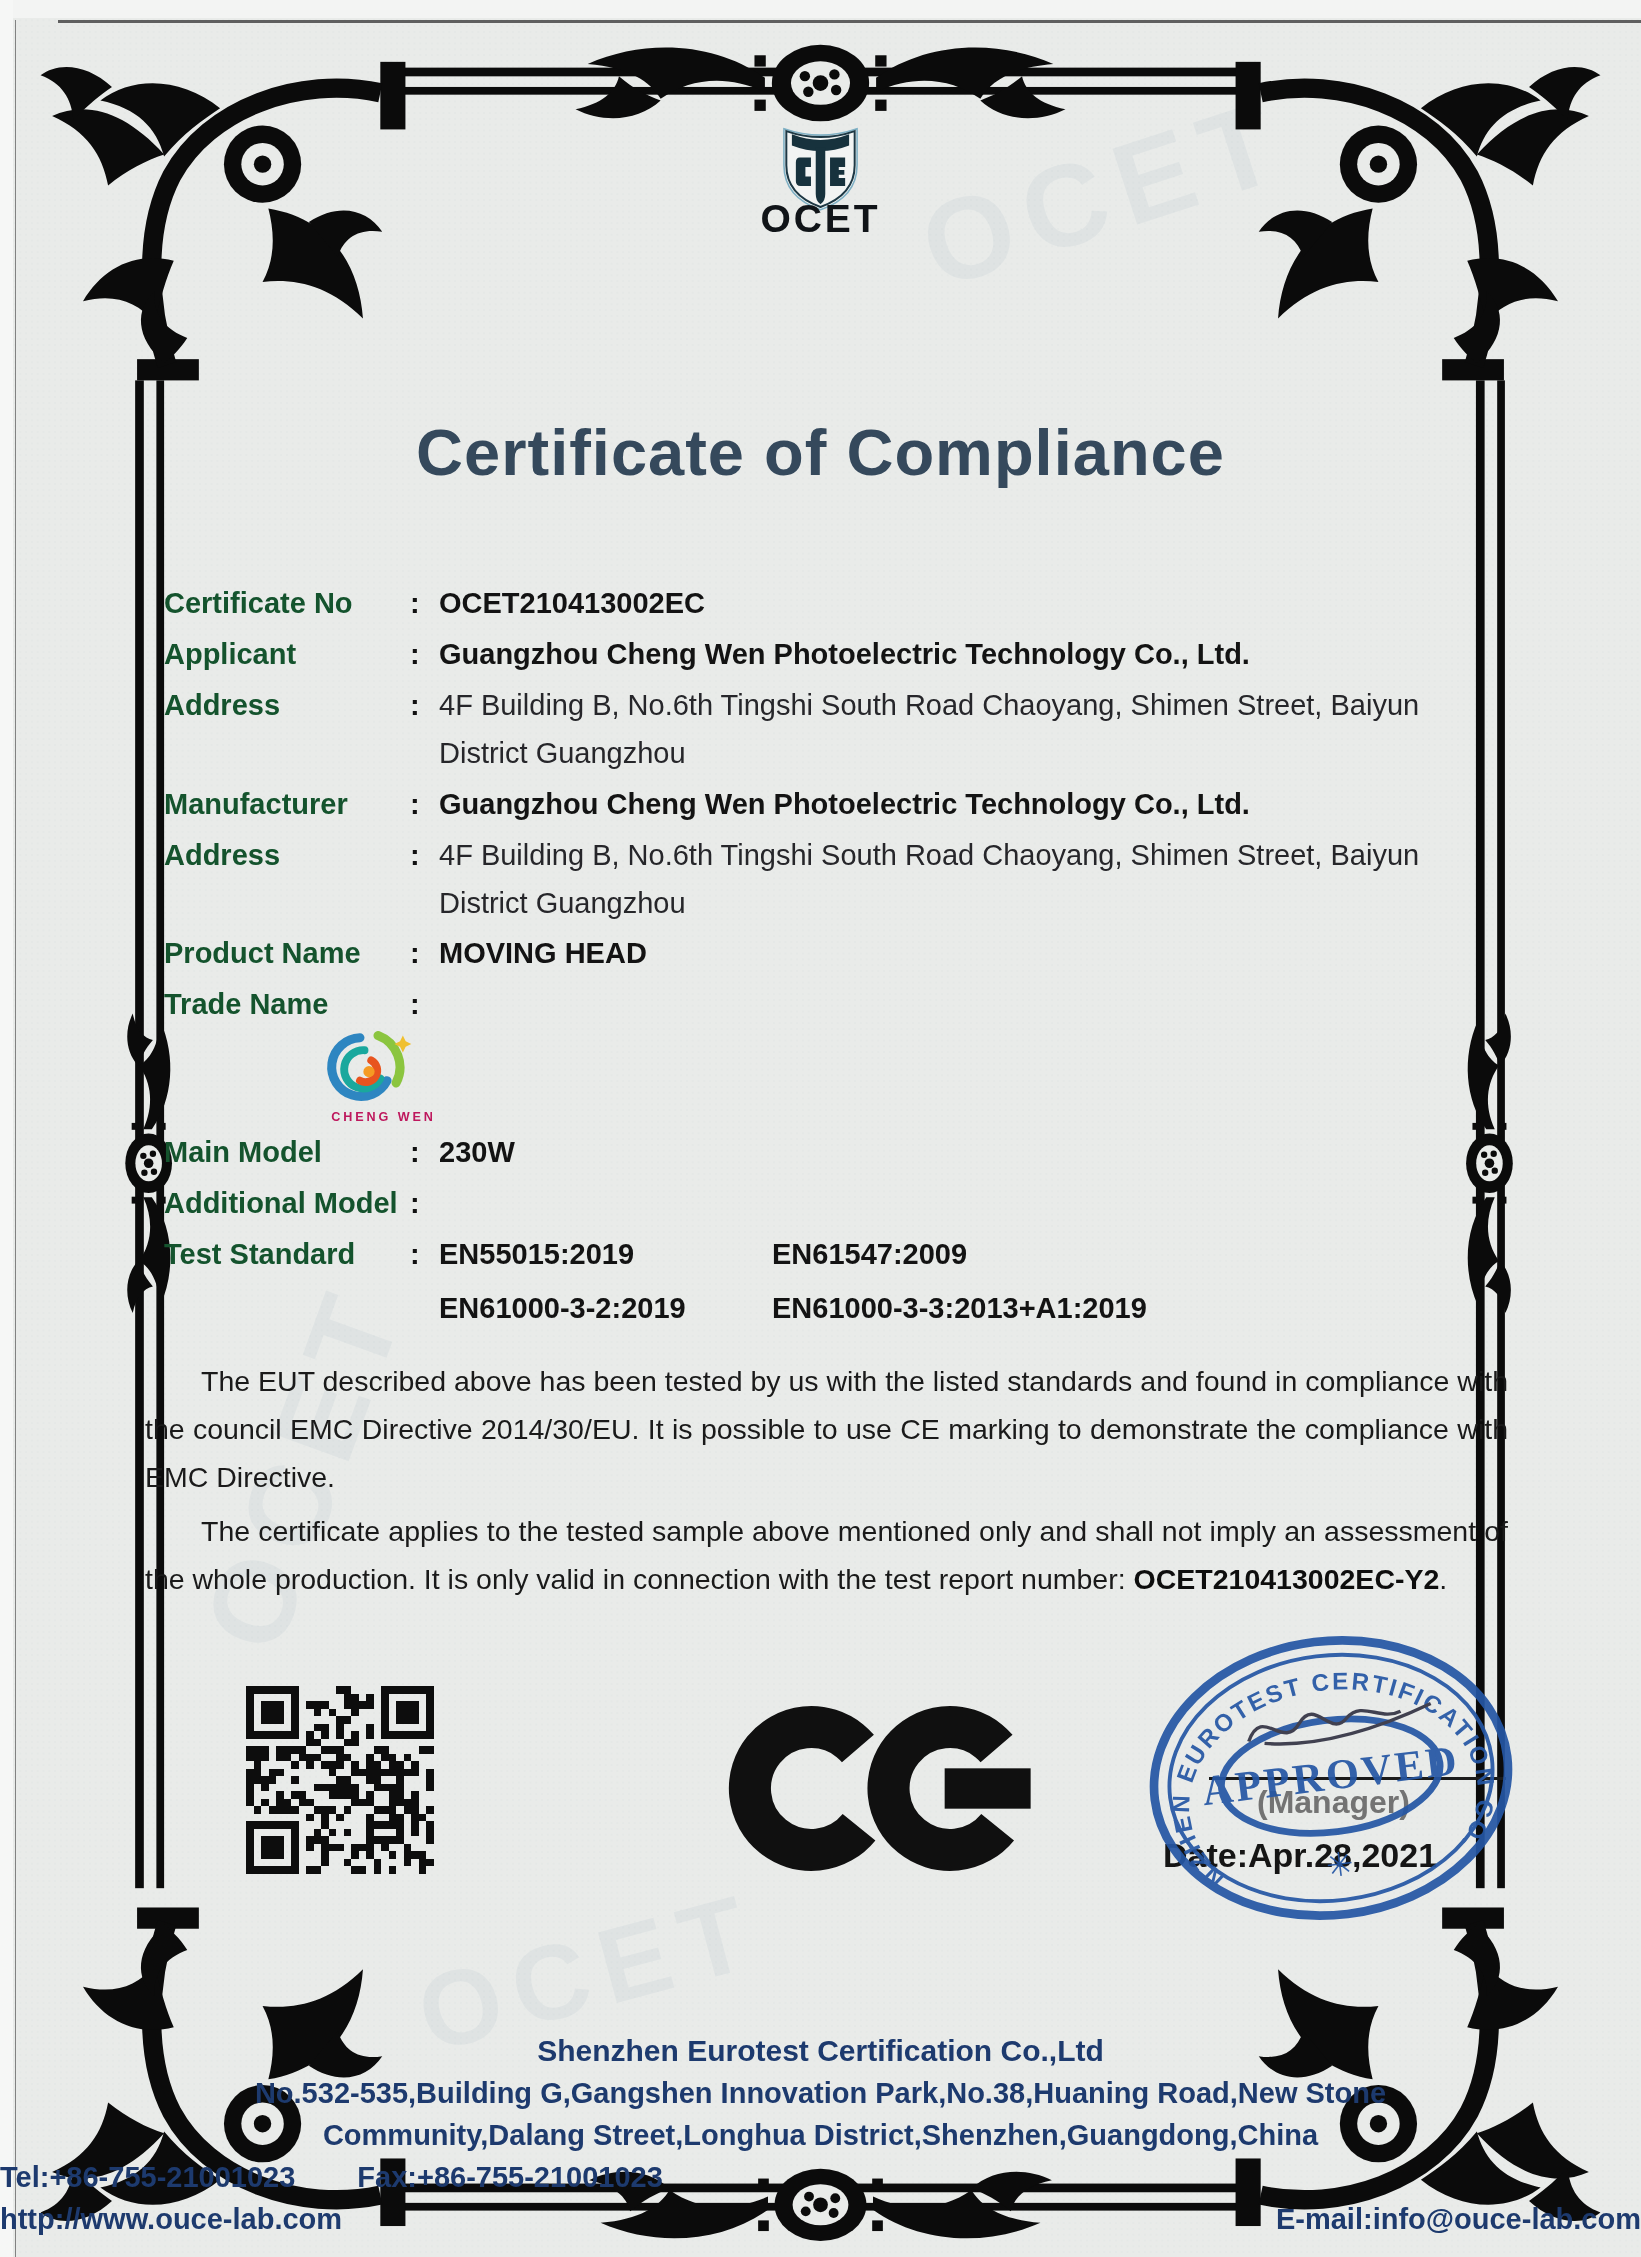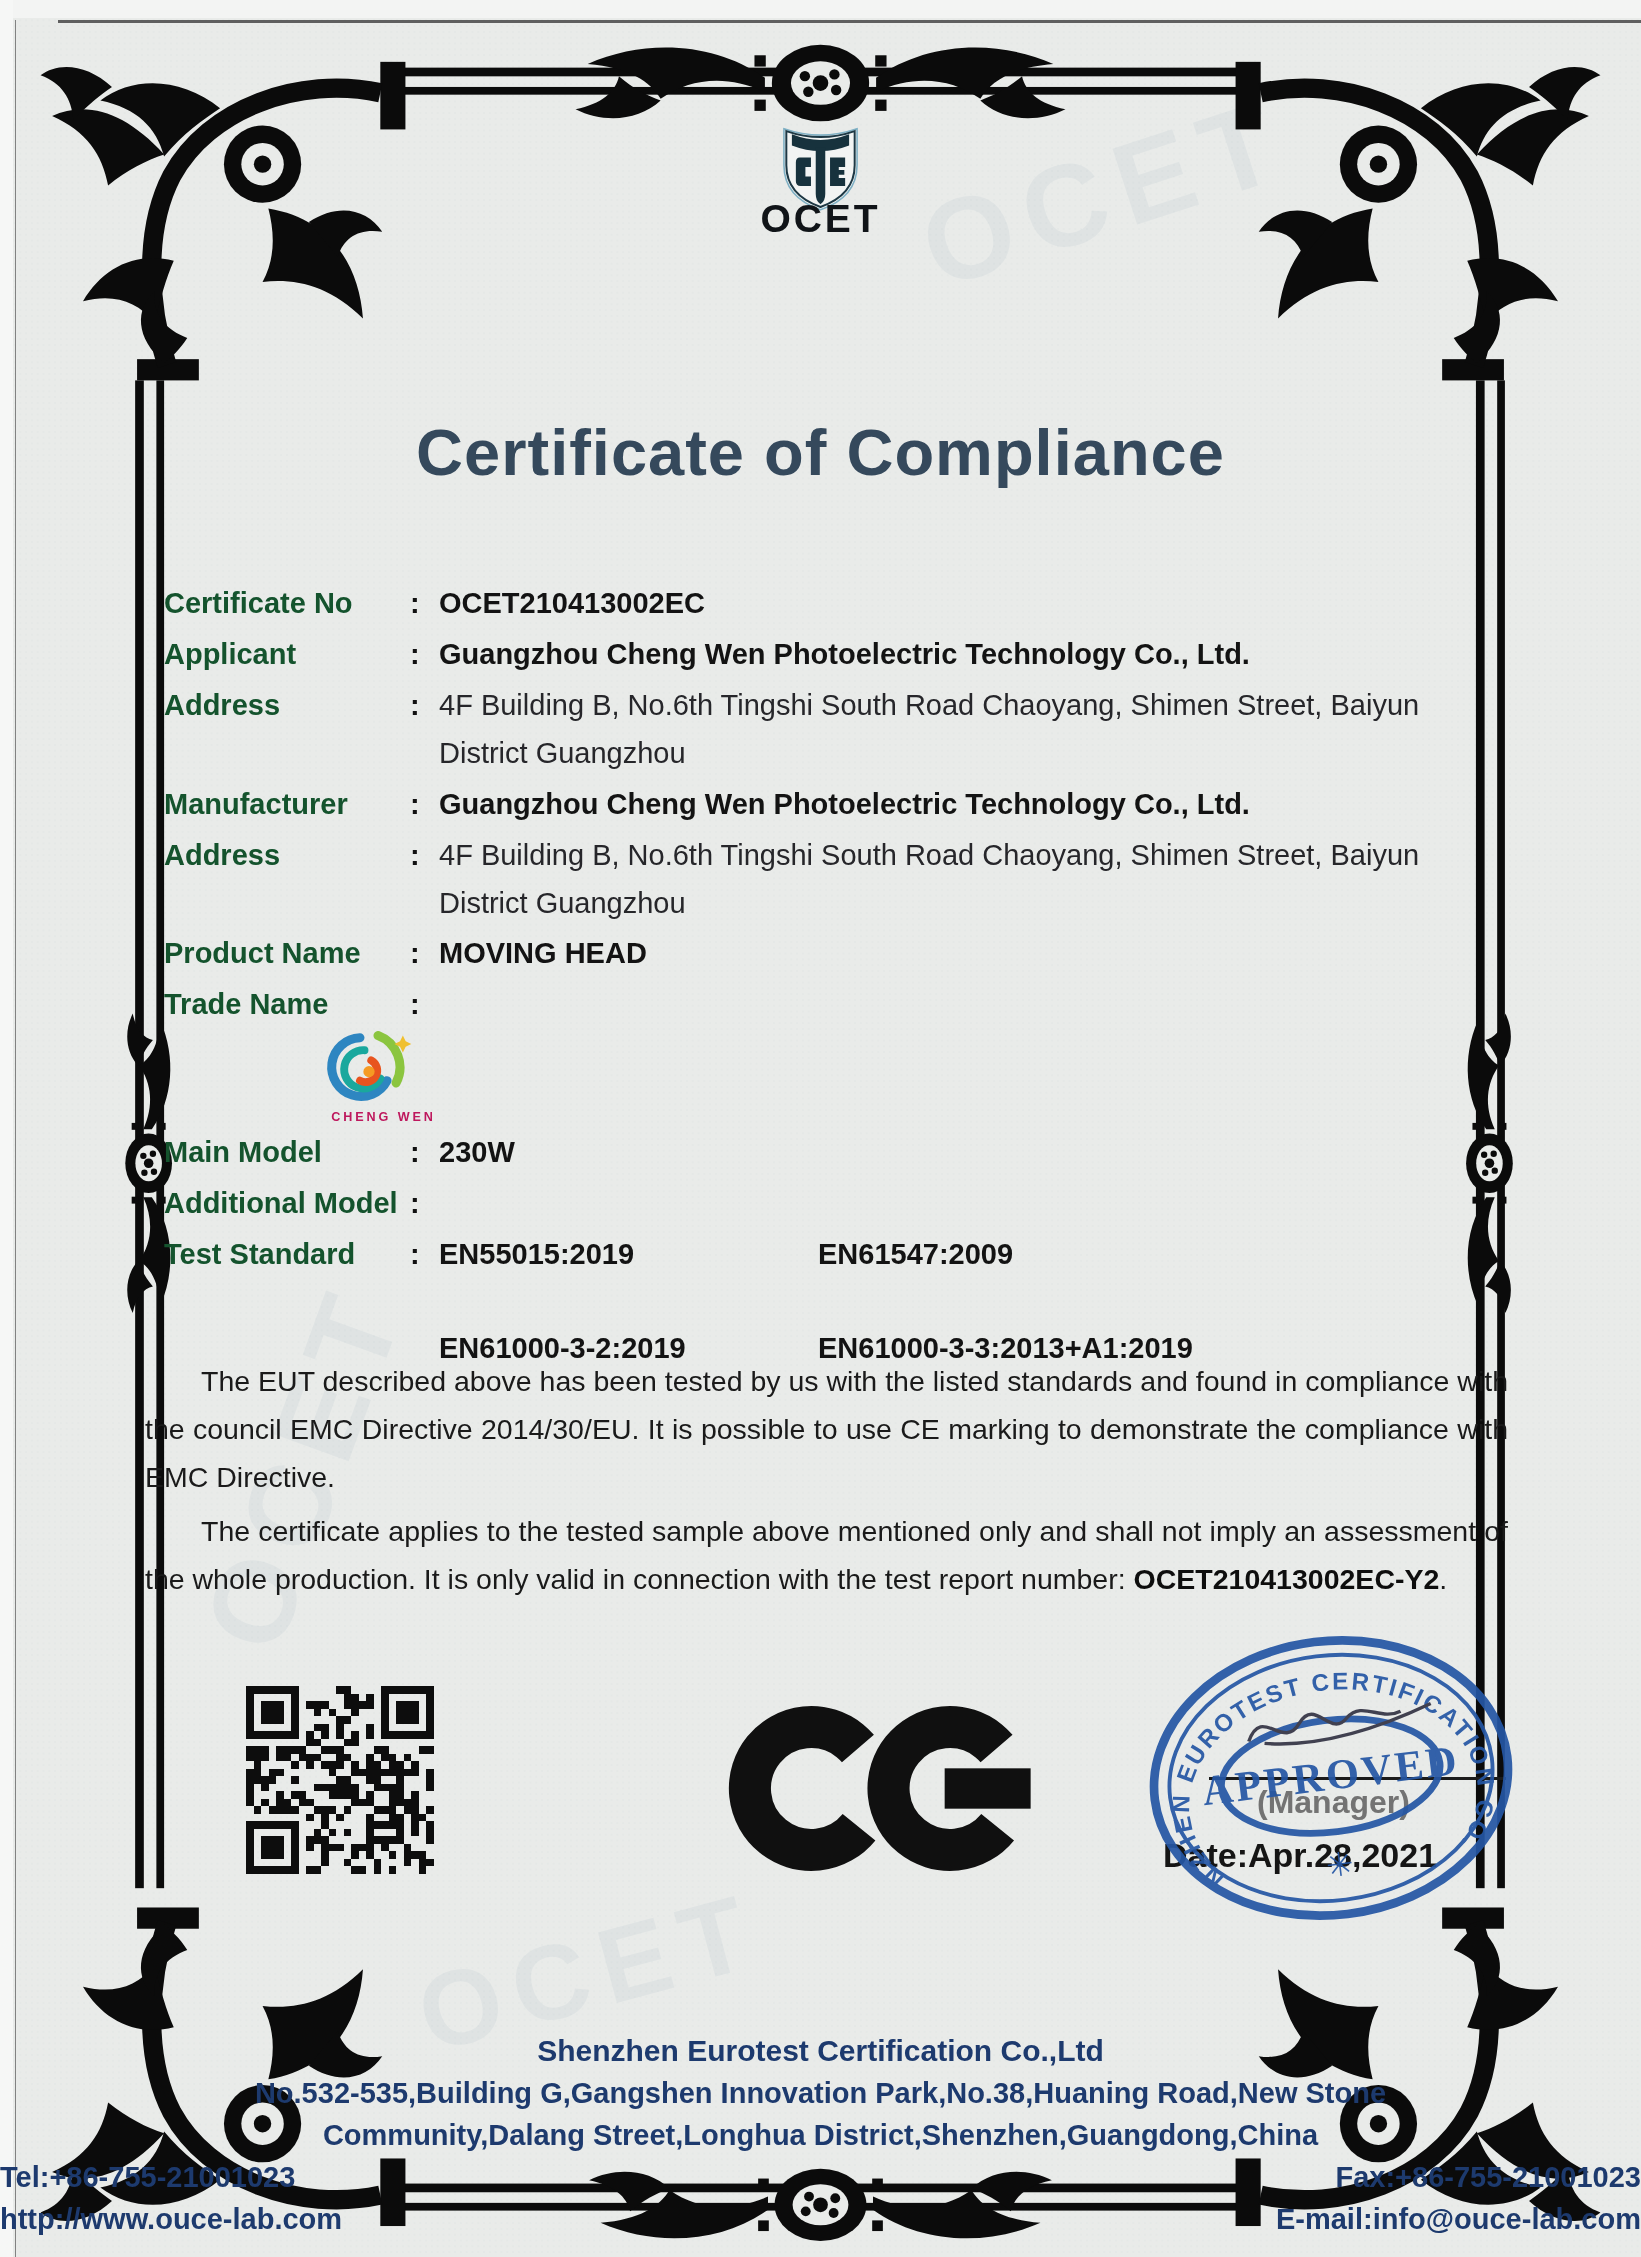--- a/index.html
+++ b/index.html
@@ -36,21 +36,21 @@
     position:absolute;left:0;top:415px;width:1641px;text-align:center;
     font-size:65px;font-weight:bold;color:#35495c;letter-spacing:1px;z-index:4;margin:0;
   }
 
   .fields{position:absolute;left:164px;top:579px;width:1352px;z-index:4;}
   .frow{display:grid;grid-template-columns:246px 29px 1fr;margin-bottom:2.9px;}
   .frow .lbl{font-size:29px;font-weight:bold;line-height:48px;color:#14532d;}
   .frow .colon{font-size:29px;font-weight:bold;line-height:48px;}
   .frow .val{font-size:29px;font-weight:bold;line-height:48px;max-width:1048px;color:#131313;}
   .frow .val.reg{font-weight:400;color:#26262a;}
-  .tstd{display:grid;grid-template-columns:333px 1fr;row-gap:5.8px;column-gap:0;gap:46px;}
+  .tstd{display:grid;grid-template-columns:333px 1fr;row-gap:5.8px;column-gap:0;}
   .trade-logo-block{margin-left:147px;height:97px;position:relative;}
   .trade-logo-block .cw-text{
     position:absolute;left:0px;top:79px;width:145px;text-align:center;
     font-size:12.6px;font-weight:bold;letter-spacing:2.9px;color:#be185d;
   }
 
   .body-text{position:absolute;left:145px;top:1357px;width:1363px;z-index:4;}
   .body-text p{
     margin:0 0 5.8px 0;font-size:28.5px;line-height:48px;color:#1a1a1a;
     text-align:justify;text-indent:56px;
@@ -62,21 +62,21 @@
 
   .sig-line{position:absolute;left:1209px;top:1777px;width:297px;height:2.9px;background:#1b1b1b;z-index:4;}
   .manager-label{position:absolute;left:1257px;top:1784px;font-size:32px;font-weight:bold;color:#737373;z-index:4;}
   .date-label{position:absolute;left:1163px;top:1836px;font-size:34px;font-weight:bold;color:#151515;z-index:4;}
   .stamp-wrap{position:absolute;left:1128px;top:1614px;width:406px;height:328px;z-index:5;transform:rotate(-7deg);}
   .stamp-wrap svg{mix-blend-mode:multiply;opacity:.93;}
 
   .footer{position:absolute;left:0;top:2030px;width:1641px;z-index:4;text-align:center;color:#1d3a6e;}
   .footer .f-line{font-size:29px;font-weight:bold;line-height:42px;}
   .footer .f-company{font-size:30px;}
-  .footer .f-split{display:flex;justify-content:space-between;gap:62px;}
+  .footer .f-split{display:flex;justify-content:flex-start;gap:62px;}
   .footer .f-split2{display:flex;justify-content:space-between;gap:68px;}
 </style>
 </head>
 <body>
 
 <div class="noise"></div>
 
 <div class="scan-strip-top"></div>
 <div class="scan-strip-left"></div>
 <div class="scan-line-top"></div>

